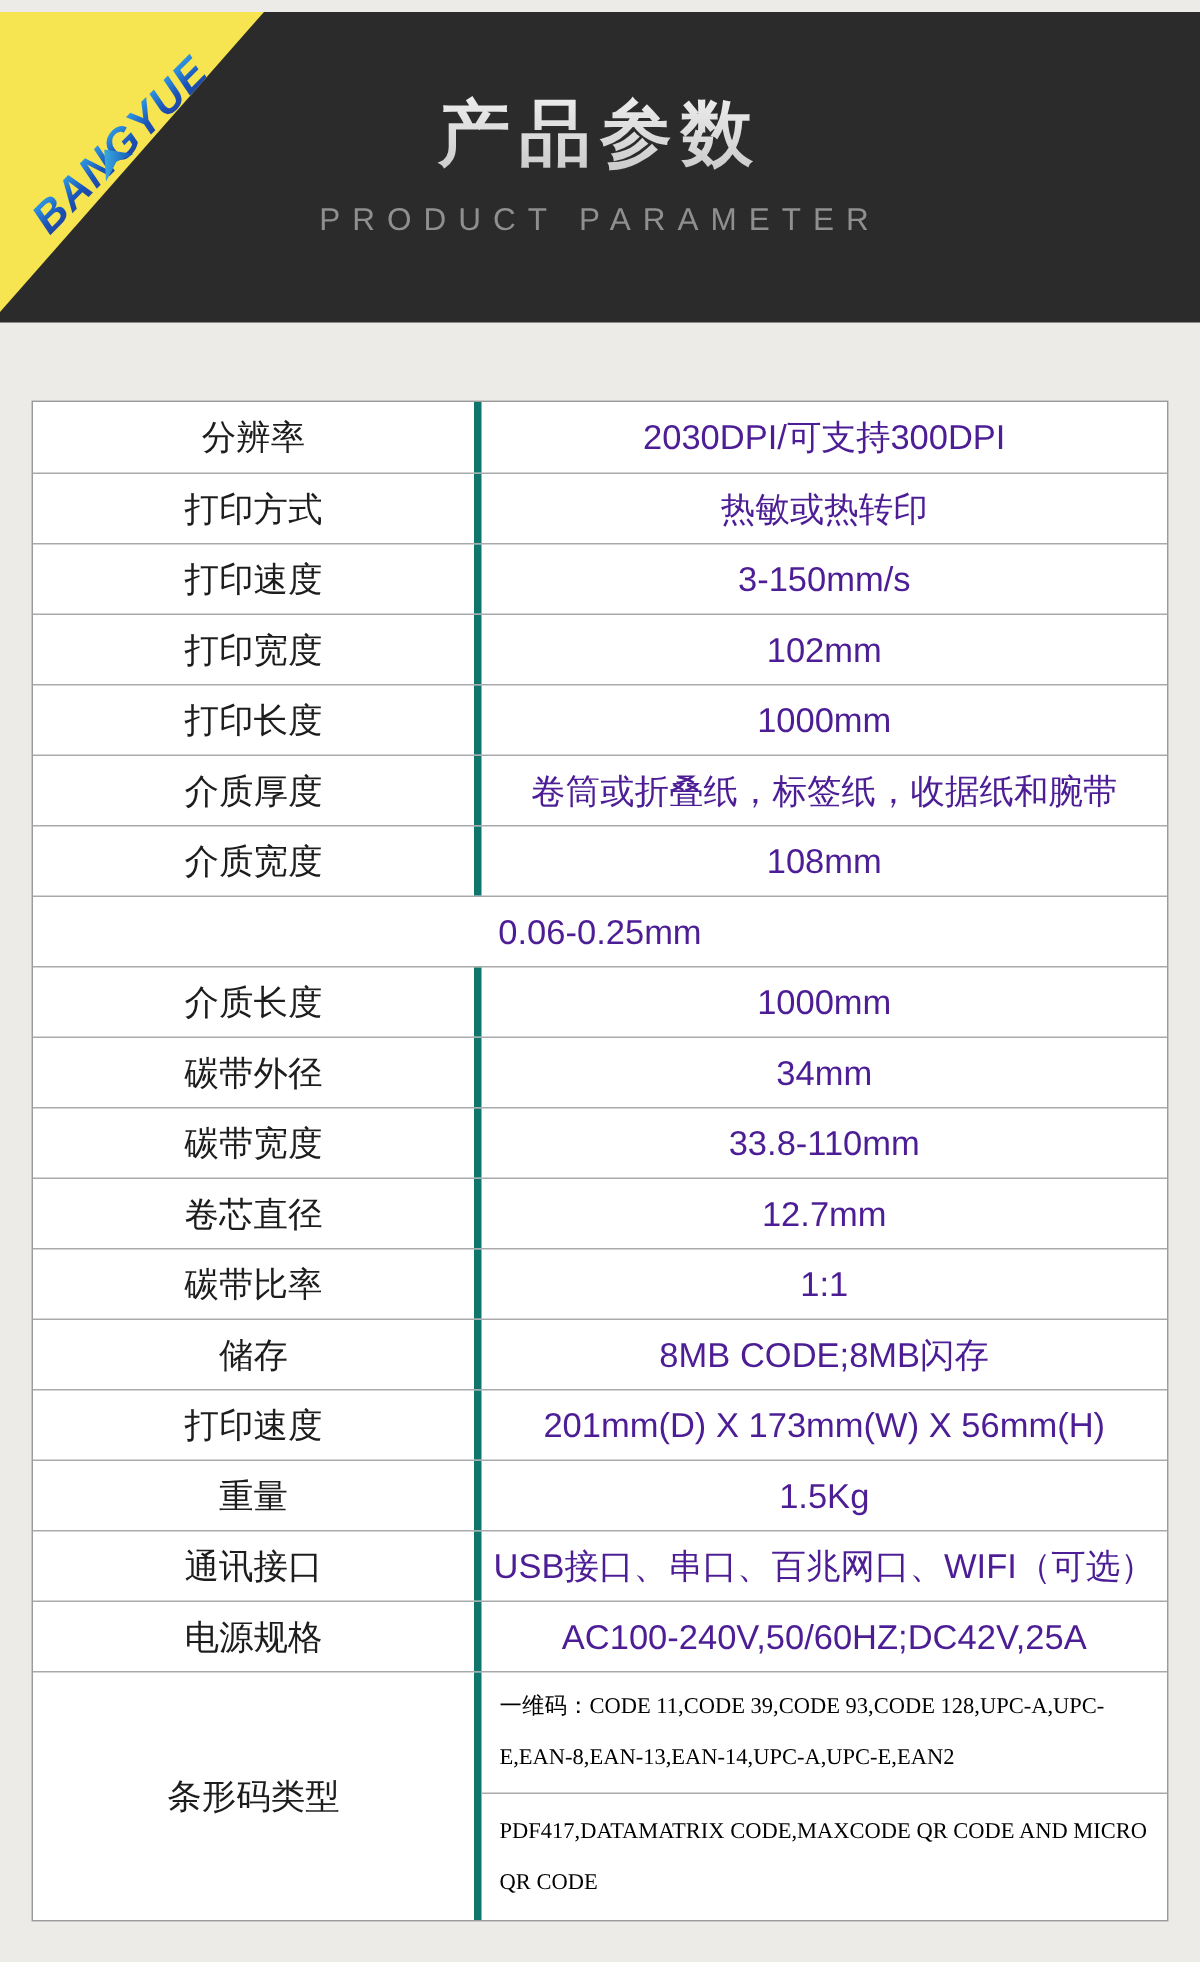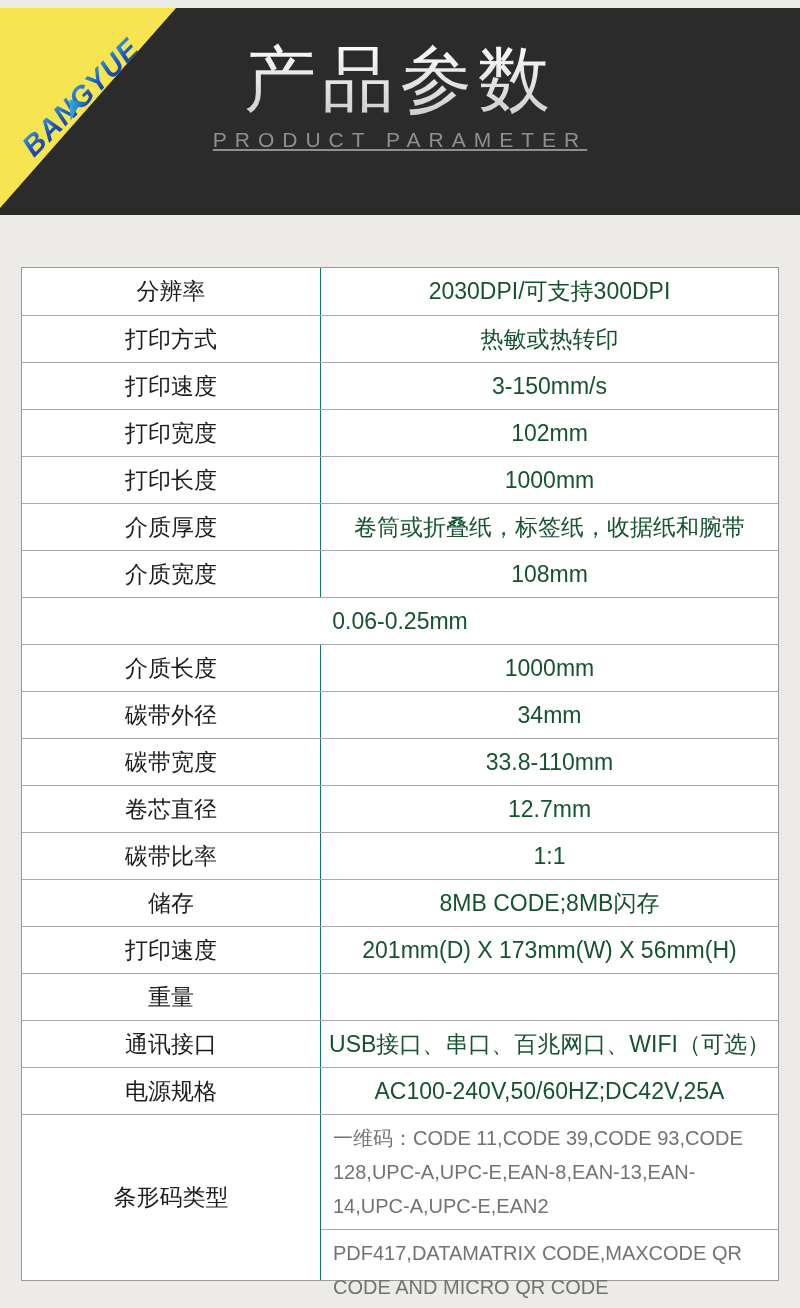--- a/index.html
+++ b/index.html
@@ -9,32 +9,32 @@
     background:#ecebe8;
     font-family:"Liberation Sans", "DejaVu Sans", sans-serif;
     position:relative; overflow:hidden;
   }
   
   .header {
     position:absolute; top:8px; left:0; width:800px; height:207px;
     background:#2b2b2b;
   }
   .header-title {
-    padding-top:24px;
+    padding-top:49px;
     text-align:center;
-    font-size:72px; font-weight:normal; letter-spacing:6px;
+    font-size:48px; font-weight:bold; letter-spacing:6px;
     background:linear-gradient(180deg,#ffffff 25%,#c7c7c7 100%);
     -webkit-background-clip:text; background-clip:text;
     color:transparent;
   }
   .header-subtitle {
+    margin-top:14px;
     text-align:center;
     font-size:21px; letter-spacing:8px;
     color:#8f8f8f;
-    text-decoration:underline;
   }
   
   .logo-triangle {
     position:absolute; top:8px; left:0;
     width:176px; height:200px;
     background:#f6e450;
     clip-path:polygon(0 0,100% 0,0 100%);
   }
   .logo-rot {
     position:absolute; top:70px; left:-32px; width:240px;
@@ -64,38 +64,39 @@
   .spec-table {
     position:absolute; top:267px; left:21px;
     width:758px;
     background:#ffffff;
     border:1px solid #9b9b9b;
   }
   .row { display:flex; height:47px; border-top:1px solid #aaaaaa; }
   .row:first-child { border-top:none; }
   .cl {
     width:299px; flex:0 0 299px;
-    border-right:1px solid #0f766e;
+    border-right:5px solid #0f766e;
     display:flex; align-items:center; justify-content:center;
     font-size:23px; color:#1d1d1d;
   }
   .cv {
     flex:1;
     display:flex; align-items:center; justify-content:center;
-    font-size:23px; color:#14532d;
+    font-size:23px; color:#4c1d95;
     white-space:nowrap;
   }
   .row-tall { height:166px; }
   .cv-stack { flex:1; display:flex; flex-direction:column; }
   .sub {
     flex:1;
     display:flex; align-items:center;
     padding:6px 12px;
-    font-size:20px; line-height:34px; color:#737373;
+    font-size:15px; line-height:34px; color:#000000;
     text-align:left;
+    font-family:Liberation Serif, serif;
   }
   .sub2 { border-top:1px solid #aaaaaa; flex:1.08; }
 </style>
 </head>
 <body>
 
 <div class="header">
   <div class="header-title">产品参数</div>
   <div class="header-subtitle">PRODUCT PARAMETER</div>
 </div>
@@ -163,20 +164,21 @@
   <div class="row">
     <div class="cl">储存</div>
     <div class="cv">8MB CODE;8MB闪存</div>
   </div>
   <div class="row">
     <div class="cl">打印速度</div>
     <div class="cv">201mm(D) X 173mm(W) X 56mm(H)</div>
   </div>
   <div class="row">
     <div class="cl">重量</div>
+    <div class="cv">1.5Kg</div>
   </div>
   <div class="row">
     <div class="cl">通讯接口</div>
     <div class="cv">USB接口、串口、百兆网口、WIFI（可选）</div>
   </div>
   <div class="row">
     <div class="cl">电源规格</div>
     <div class="cv">AC100-240V,50/60HZ;DC42V,25A</div>
   </div>
   <div class="row row-tall">

